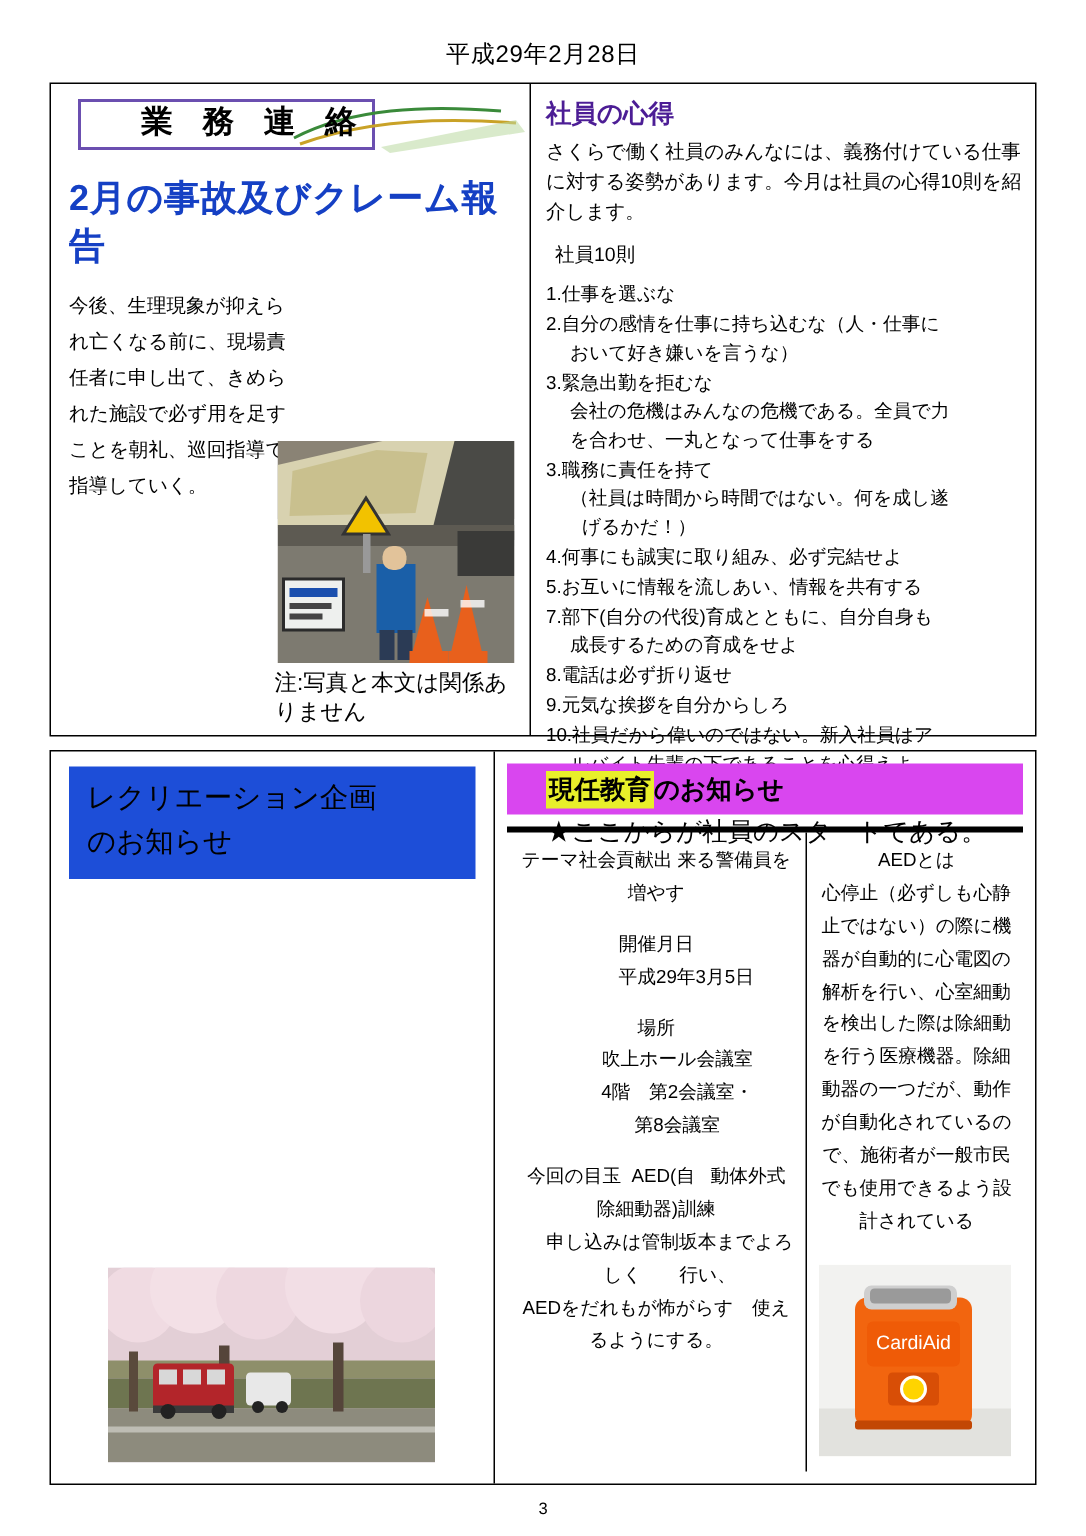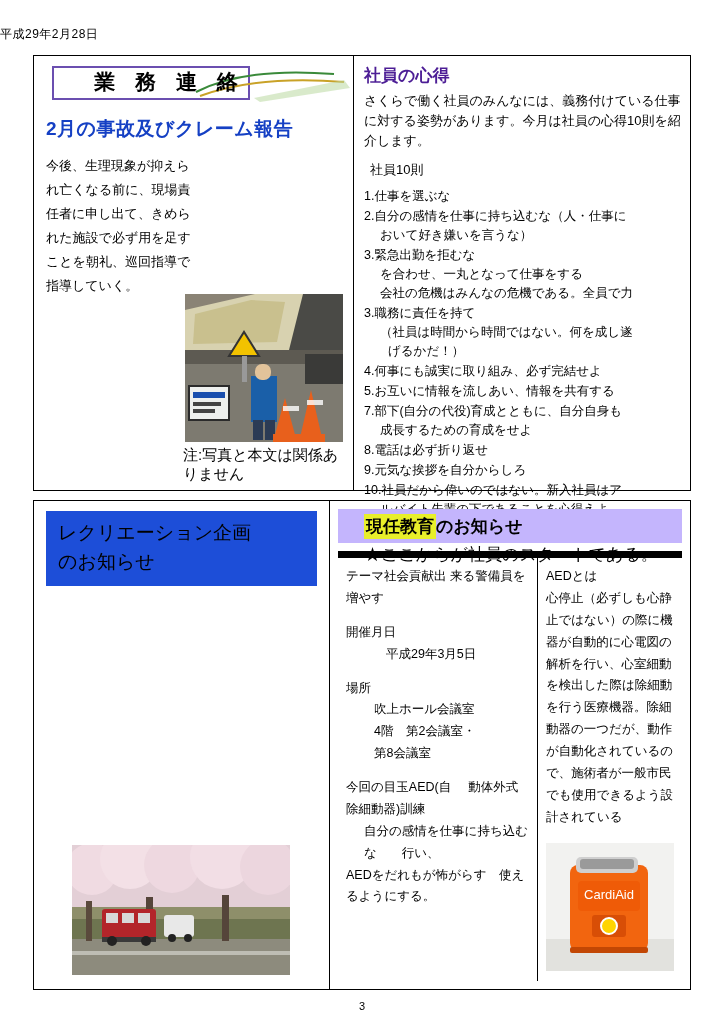--- a/index.html
+++ b/index.html
@@ -20,21 +20,22 @@
     width: 724px;
     height: 1024px;
     box-sizing: border-box;
     padding: 0;
   }
   .doc-date {
     position: absolute;
     top: 26px;
     left: 0;
     width: 724px;
-    font-size: 12px;
+    text-align: center;
+    font-size: 16px;
     letter-spacing: 0.5px;
   }
   .page-number {
     position: absolute;
     bottom: 12px;
     left: 0;
     width: 724px;
     text-align: center;
     font-size: 11px;
   }
@@ -95,21 +96,21 @@
   .banner-swoosh {
     position: absolute;
     left: 150px;
     top: 2px;
     width: 160px;
     height: 34px;
   }
 
   .headline {
     color: #1540c4;
-    font-size: 19px;
+    font-size: 24px;
     font-weight: bold;
     margin: 10px 0 12px 2px;
     letter-spacing: 0.5px;
   }
   .bullets {
     margin: 0 0 6px 14px;
     font-size: 13px;
     line-height: 1.75;
   }
   .bullets li {
@@ -237,39 +238,40 @@
   .photo-sakura {
     position: absolute;
     left: 38px;
     bottom: 14px;
     width: 218px;
     height: 130px;
     overflow: hidden;
   }
 
   .edu-banner {
-    background: #c4b5fd;
+    background: #d946ef;
     height: 34px;
     display: flex;
     align-items: center;
     padding-left: 26px;
     box-sizing: border-box;
     font-size: 17px;
     font-weight: bold;
     margin-bottom: 8px;
   }
   .edu-banner .hl {
     background: #e8ef2a;
     padding: 1px 2px;
   }
   .edu-cols {
     display: flex;
-    border-top: 7px solid #000000;
+    border-top: 4px solid #000000;
     height: 430px;
     box-sizing: border-box;
+    text-align: center;
   }
   .edu-col-left {
     width: 200px;
     box-sizing: border-box;
     border-right: 1px solid #000;
     padding: 8px 8px 0 8px;
     position: relative;
   }
   .edu-col-right {
     width: 144px;
@@ -376,22 +378,22 @@
       <div class="rules">
         <div class="rule">
           <span>1.仕事を選ぶな</span>
         </div>
         <div class="rule">
           <span>2.自分の感情を仕事に持ち込むな（人・仕事に</span>
           <span class="sub">おいて好き嫌いを言うな）</span>
         </div>
         <div class="rule">
           <span>3.緊急出勤を拒むな</span>
+          <span class="sub">会社の危機はみんなの危機である。全員で力</span>
           <span class="sub">を合わせ、一丸となって仕事をする</span>
-          <span class="sub">会社の危機はみんなの危機である。全員で力</span>
         </div>
         <div class="rule">
           <span>3.職務に責任を持て</span>
           <span class="sub">（社員は時間から時間ではない。何を成し遂</span>
           <span class="sub2">げるかだ！）</span>
         </div>
         <div class="rule">
           <span>4.何事にも誠実に取り組み、必ず完結せよ</span>
         </div>
         <div class="rule">
@@ -477,21 +479,21 @@
           <div class="edu-block">
             <span>場所</span>
             <span class="ind-m">吹上ホール会議室</span>
             <span class="ind-m">4階　第2会議室・</span>
             <span class="ind-m">第8会議室</span>
           </div>
 
           <div class="edu-block">
             <span>今回の目玉</span><span class="spaced">AED(自</span>
             <span>動体外式除細動器)訓練</span>
-            <span class="ind-s">自分の感情を仕事に持ち込むな　　行い、</span>
+            <span class="ind-s">申し込みは管制坂本までよろしく　　行い、</span>
             <span>AEDをだれもが怖がらす　使えるようにする。</span>
           </div>
         </div>
 
         <div class="edu-col-right">
           <div class="aed-text">AEDとは</div>
           <div class="aed-text">心停止（必ずしも心静止ではない）の際に機器が自動的に心電図の解析を行い、心室細動を検出した際は除細動を行う医療機器。除細動器の一つだが、動作が自動化されているので、施術者が一般市民でも使用できるよう設計されている</div>
 
           <div class="photo-aed">
             <svg width="128" height="128" viewBox="0 0 128 128">

